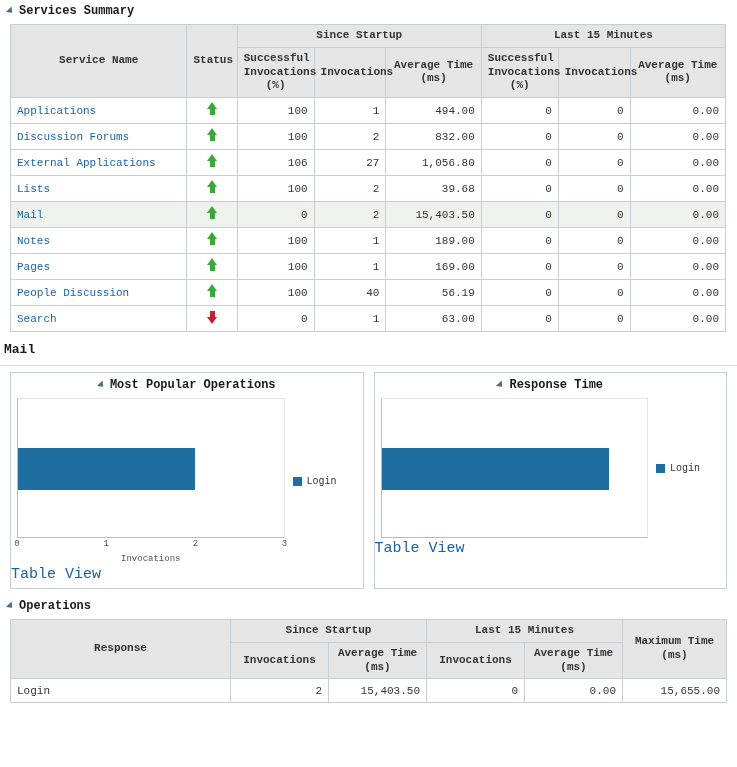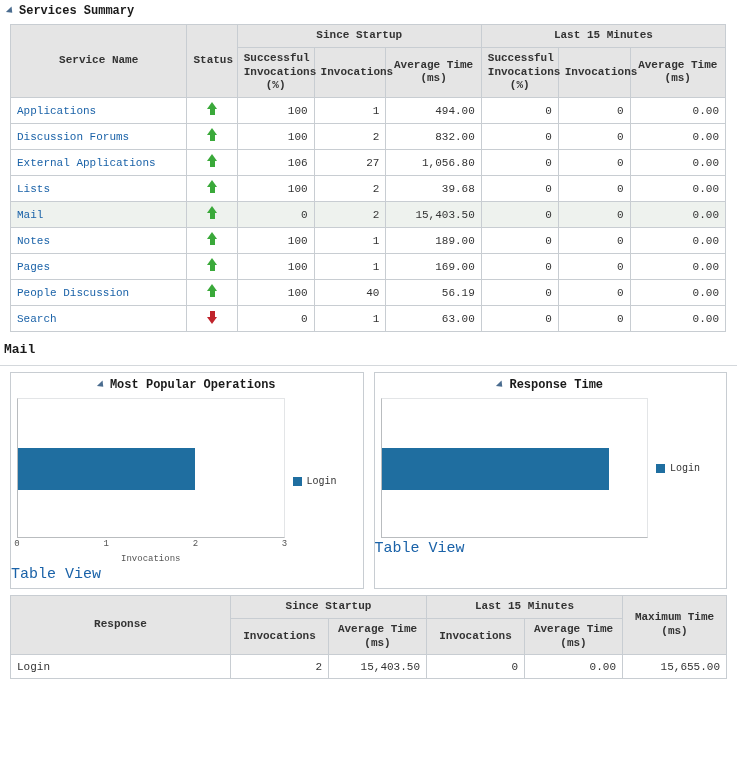--- a/index.html
+++ b/index.html
@@ -333,20 +333,24 @@
           <span>Login</span>
         </div>
       </div>
       <div class="chart-foot">
         <a class="link">Table View</a>
       </div>
     </div>
   </div>
 
   <div class="panel ops-wrap">
+    <div class="panel-header">
+      <span class="disclosure"></span>
+      <span class="panel-title">Operations</span>
+    </div>
     <table class="grid">
       <colgroup>
         <col style="width:220px">
         <col style="width:98px">
           <col style="width:98px">
         <col style="width:98px">
           <col style="width:98px">
         <col style="width:104px">
       </colgroup>
       <thead>

